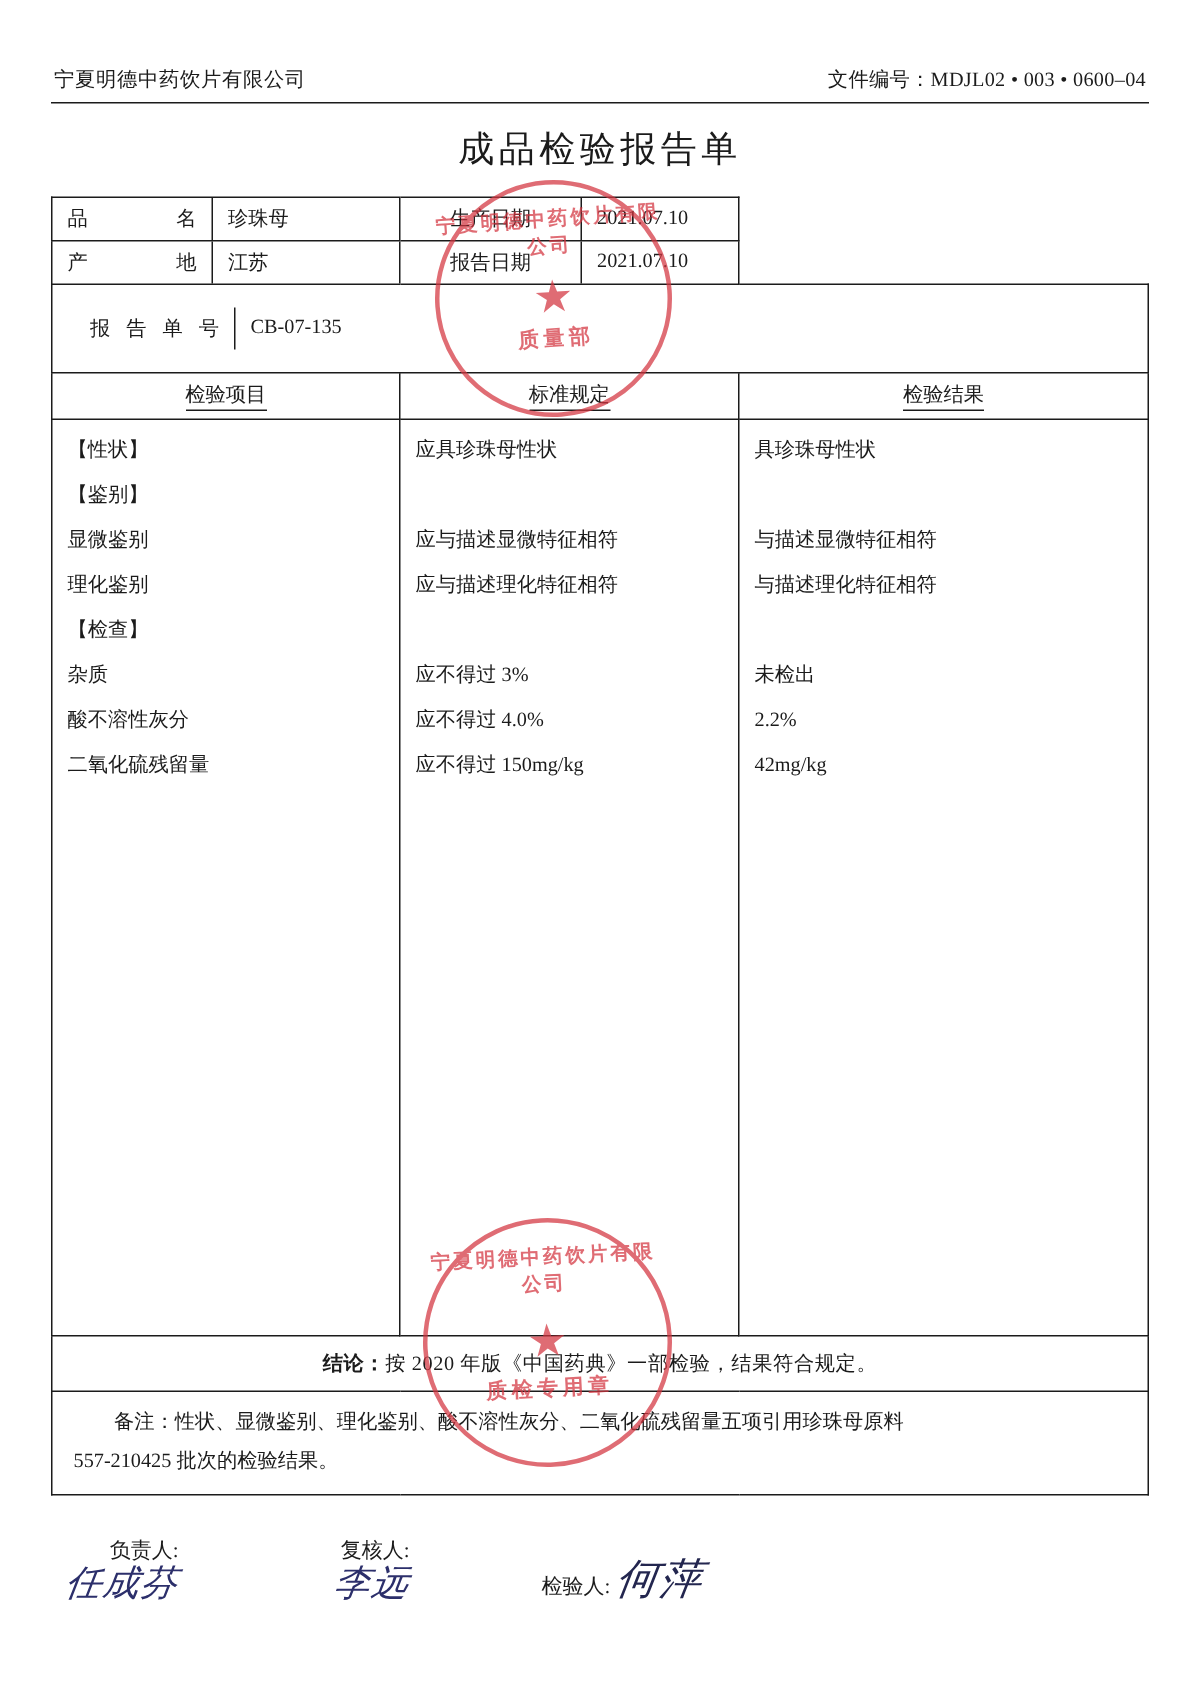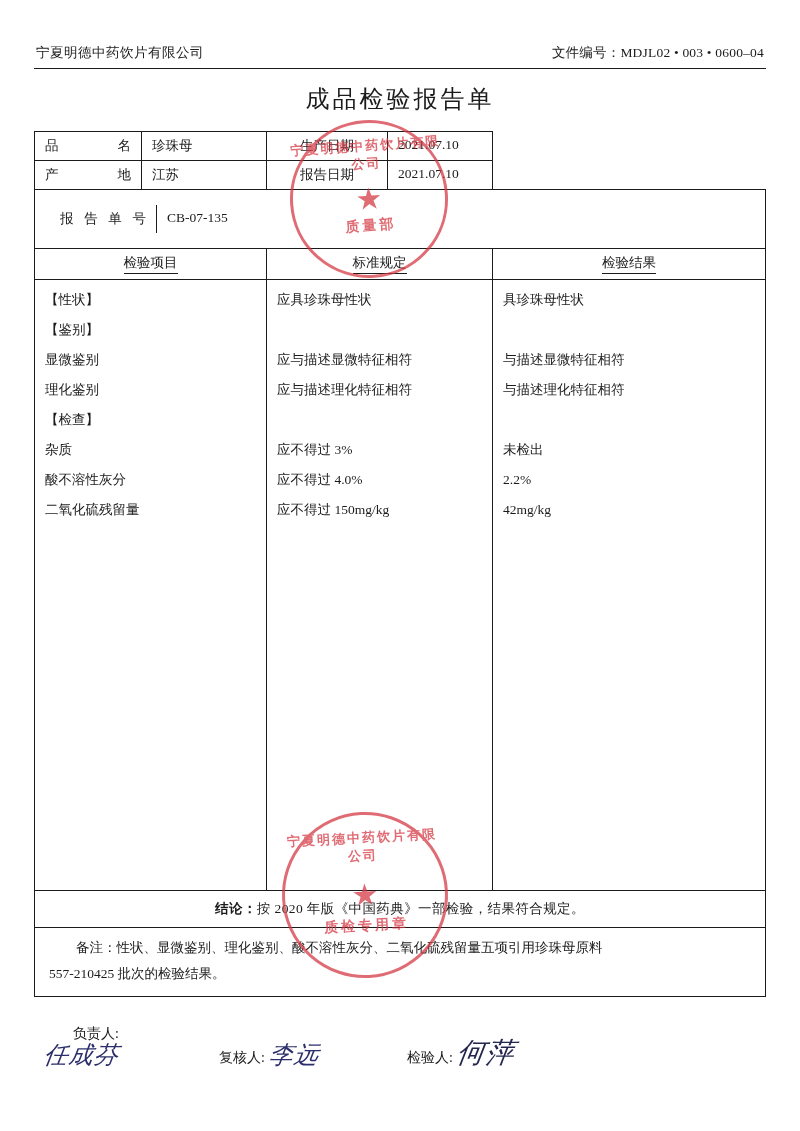--- a/index.html
+++ b/index.html
@@ -126,21 +126,21 @@
     font-family: "DejaVu Serif", serif;
     font-style: italic;
     font-size: 24px;
     color: #2c2f6b;
     margin-left: 4px;
     line-height: 1;
     transform: skewX(-8deg);
     letter-spacing: 1px;
   }
   .sig-1 { margin-left: 0; flex-direction: column; }
-  .sig-2 { margin-left: 100px; }
+  .sig-2 { margin-left: 100px; flex-direction: column; }
   .sig-3 { margin-left: 88px; }
   .sig-script.big { font-size: 28px; color: #23264f; }
 
   
   .stamp {
     position: absolute;
     border: 3px solid #d4343f;
     border-radius: 50%;
     color: #d4343f;
     opacity: 0.72;

